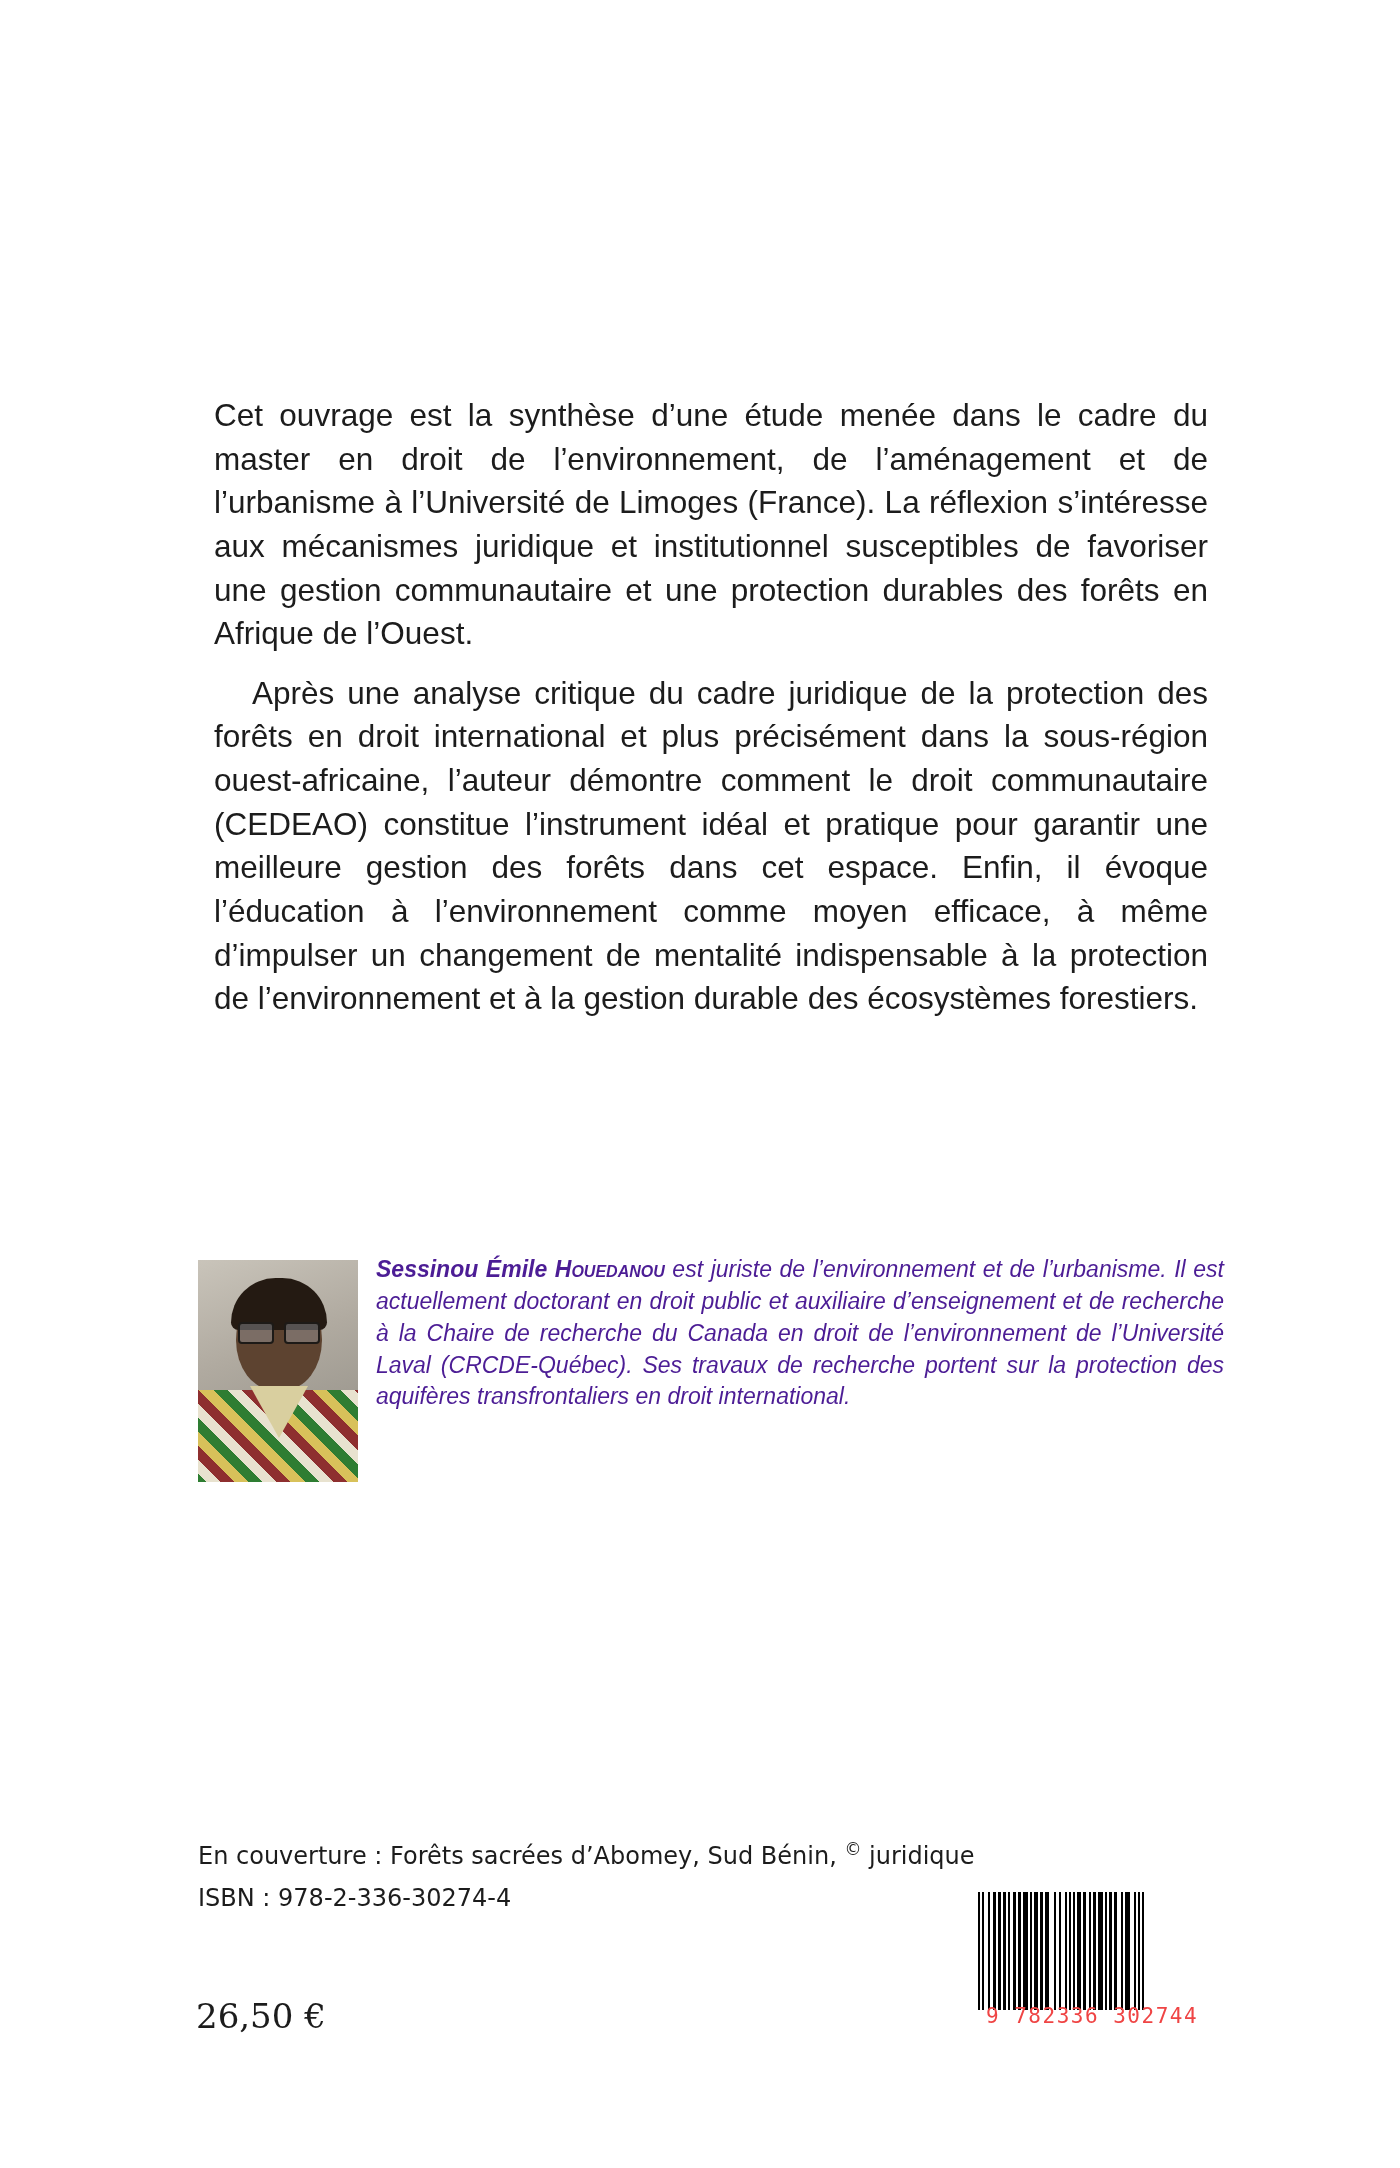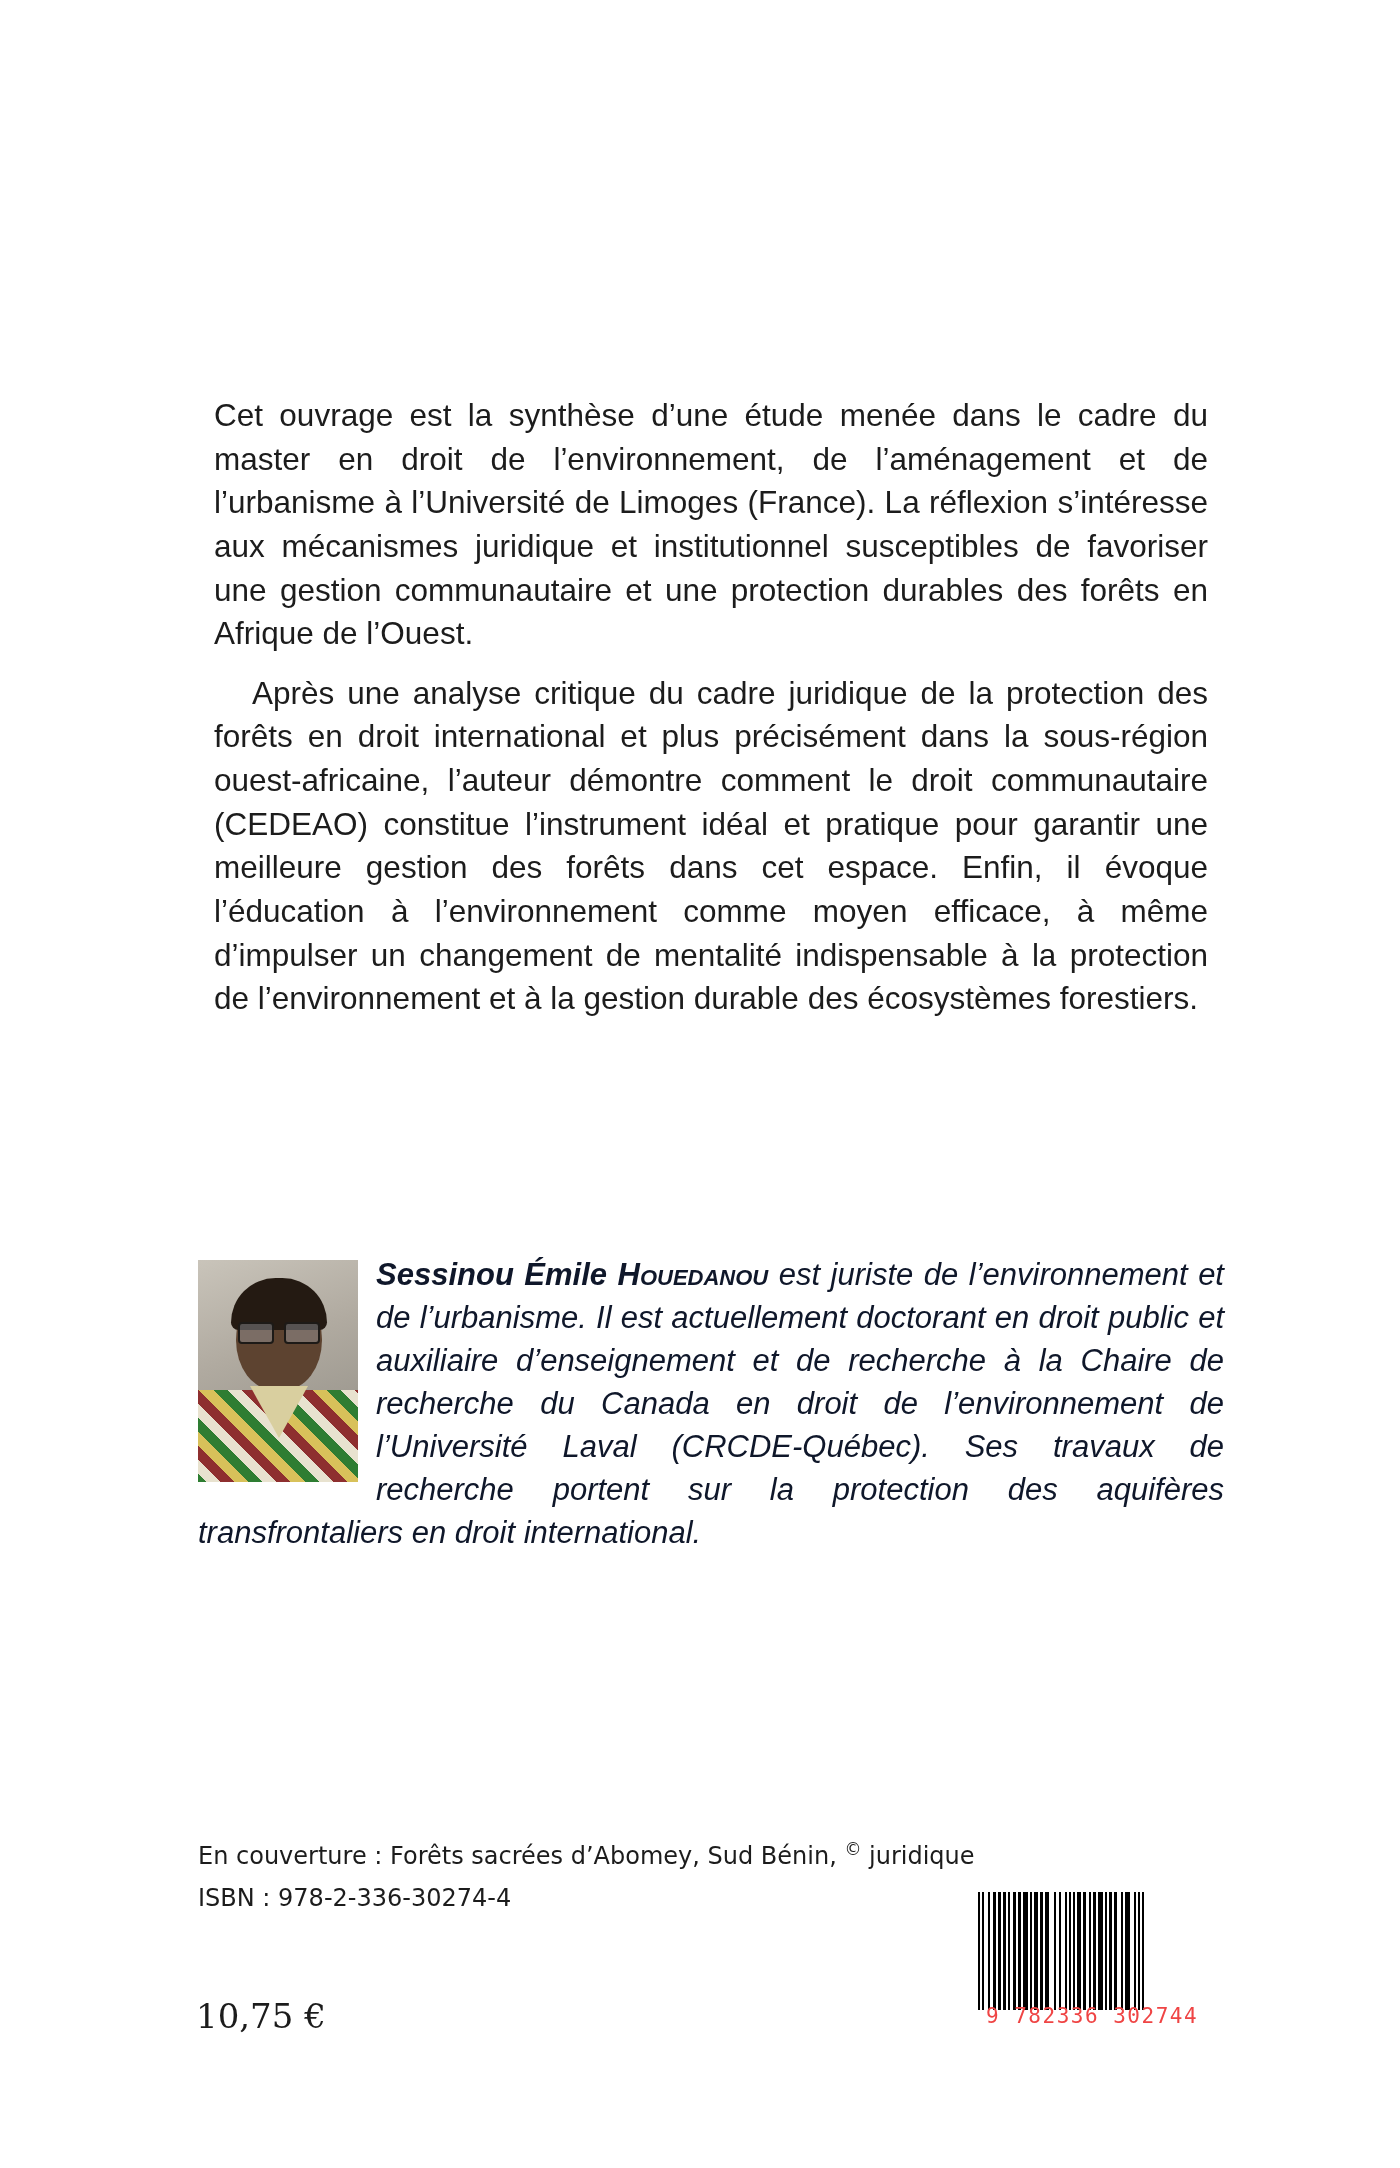--- a/index.html
+++ b/index.html
@@ -115,23 +115,23 @@
       repeating-linear-gradient(45deg, #2e7d32 0 10px, #e8e2cf 10px 20px, #8e2f2f 20px 30px, #d8c15a 30px 40px);
   }
   .bio-photo .collar {
     position: absolute;
     left: 52px; bottom: 44px;
     width: 58px; height: 52px;
     background: #d9cf9f;
     clip-path: polygon(50% 100%, 0 0, 100% 0);
   }
   .bio-text {
-    color: #0f172a;
+    color: #4c1d95;
     font-family: "Liberation Sans", sans-serif;
-    font-size: 31px;
+    font-size: 23px;
     line-height: 1.385;
     font-style: italic;
     text-align: justify;
   }
   .bio-text .name {
     font-weight: bold;
     font-style: italic;
   }
   .bio-text .smallcaps {
     font-weight: bold;
@@ -226,21 +226,21 @@
     <div class="bio-text">
       <span class="name">Sessinou Émile</span><span> </span><span class="smallcaps">Houedanou</span><span> est juriste de l’environnement et de l’urbanisme. Il est actuellement doctorant en droit public et auxiliaire d’enseignement et de recherche à la Chaire de recherche du Canada en droit de l’environnement de l’Université Laval (CRCDE-Québec). Ses travaux de recherche portent sur la protection des aquifères transfrontaliers en droit international.</span>
     </div>
   </div>
 
   <div class="cover-credit">
     <span>En couverture : Forêts sacrées d’Abomey, Sud Bénin, </span><sup>©</sup><span> juridique</span>
   </div>
 
   <div class="isbn">ISBN : 978-2-336-30274-4</div>
-  <div class="price">10,75 €</div>
+  <div class="price">26,50 €</div>
 
   <div class="barcode-box">
     <div class="barcode-bars" id="barcode-bars">
         <span style="left: 2px; width: 2px; bottom: 0px;"></span>
         <span style="left: 6px; width: 2px; bottom: 0px;"></span>
         <span style="left: 12px; width: 2px; bottom: 0px;"></span>
         <span style="left: 17px; width: 3px; bottom: 0px;"></span>
         <span style="left: 22px; width: 3px; bottom: 0px;"></span>
         <span style="left: 27px; width: 3px; bottom: 0px;"></span>
         <span style="left: 32px; width: 2px; bottom: 0px;"></span>

